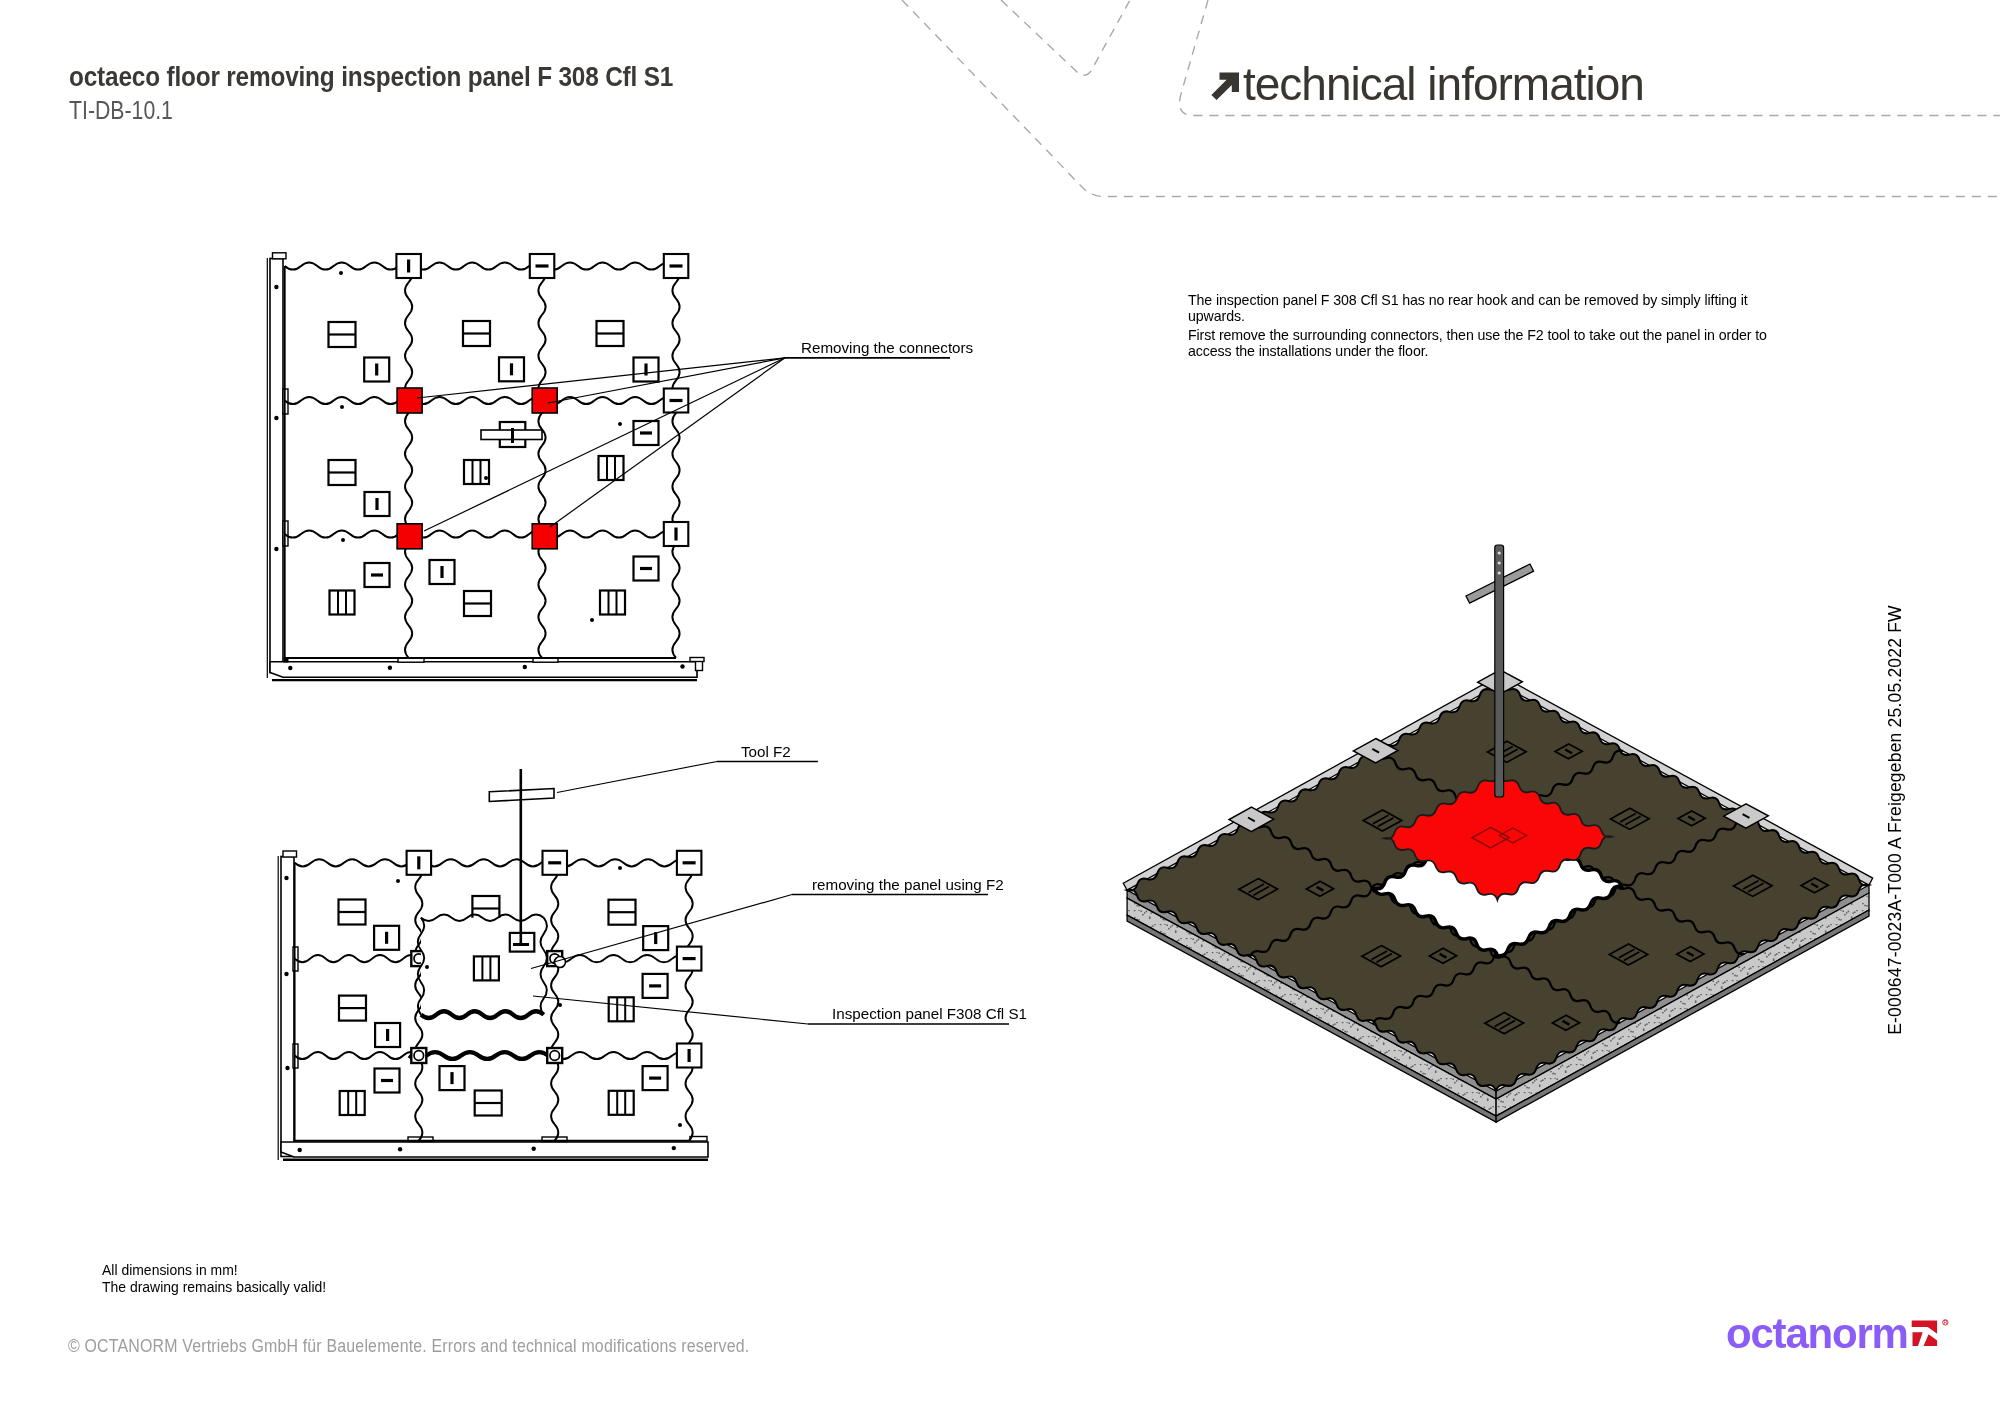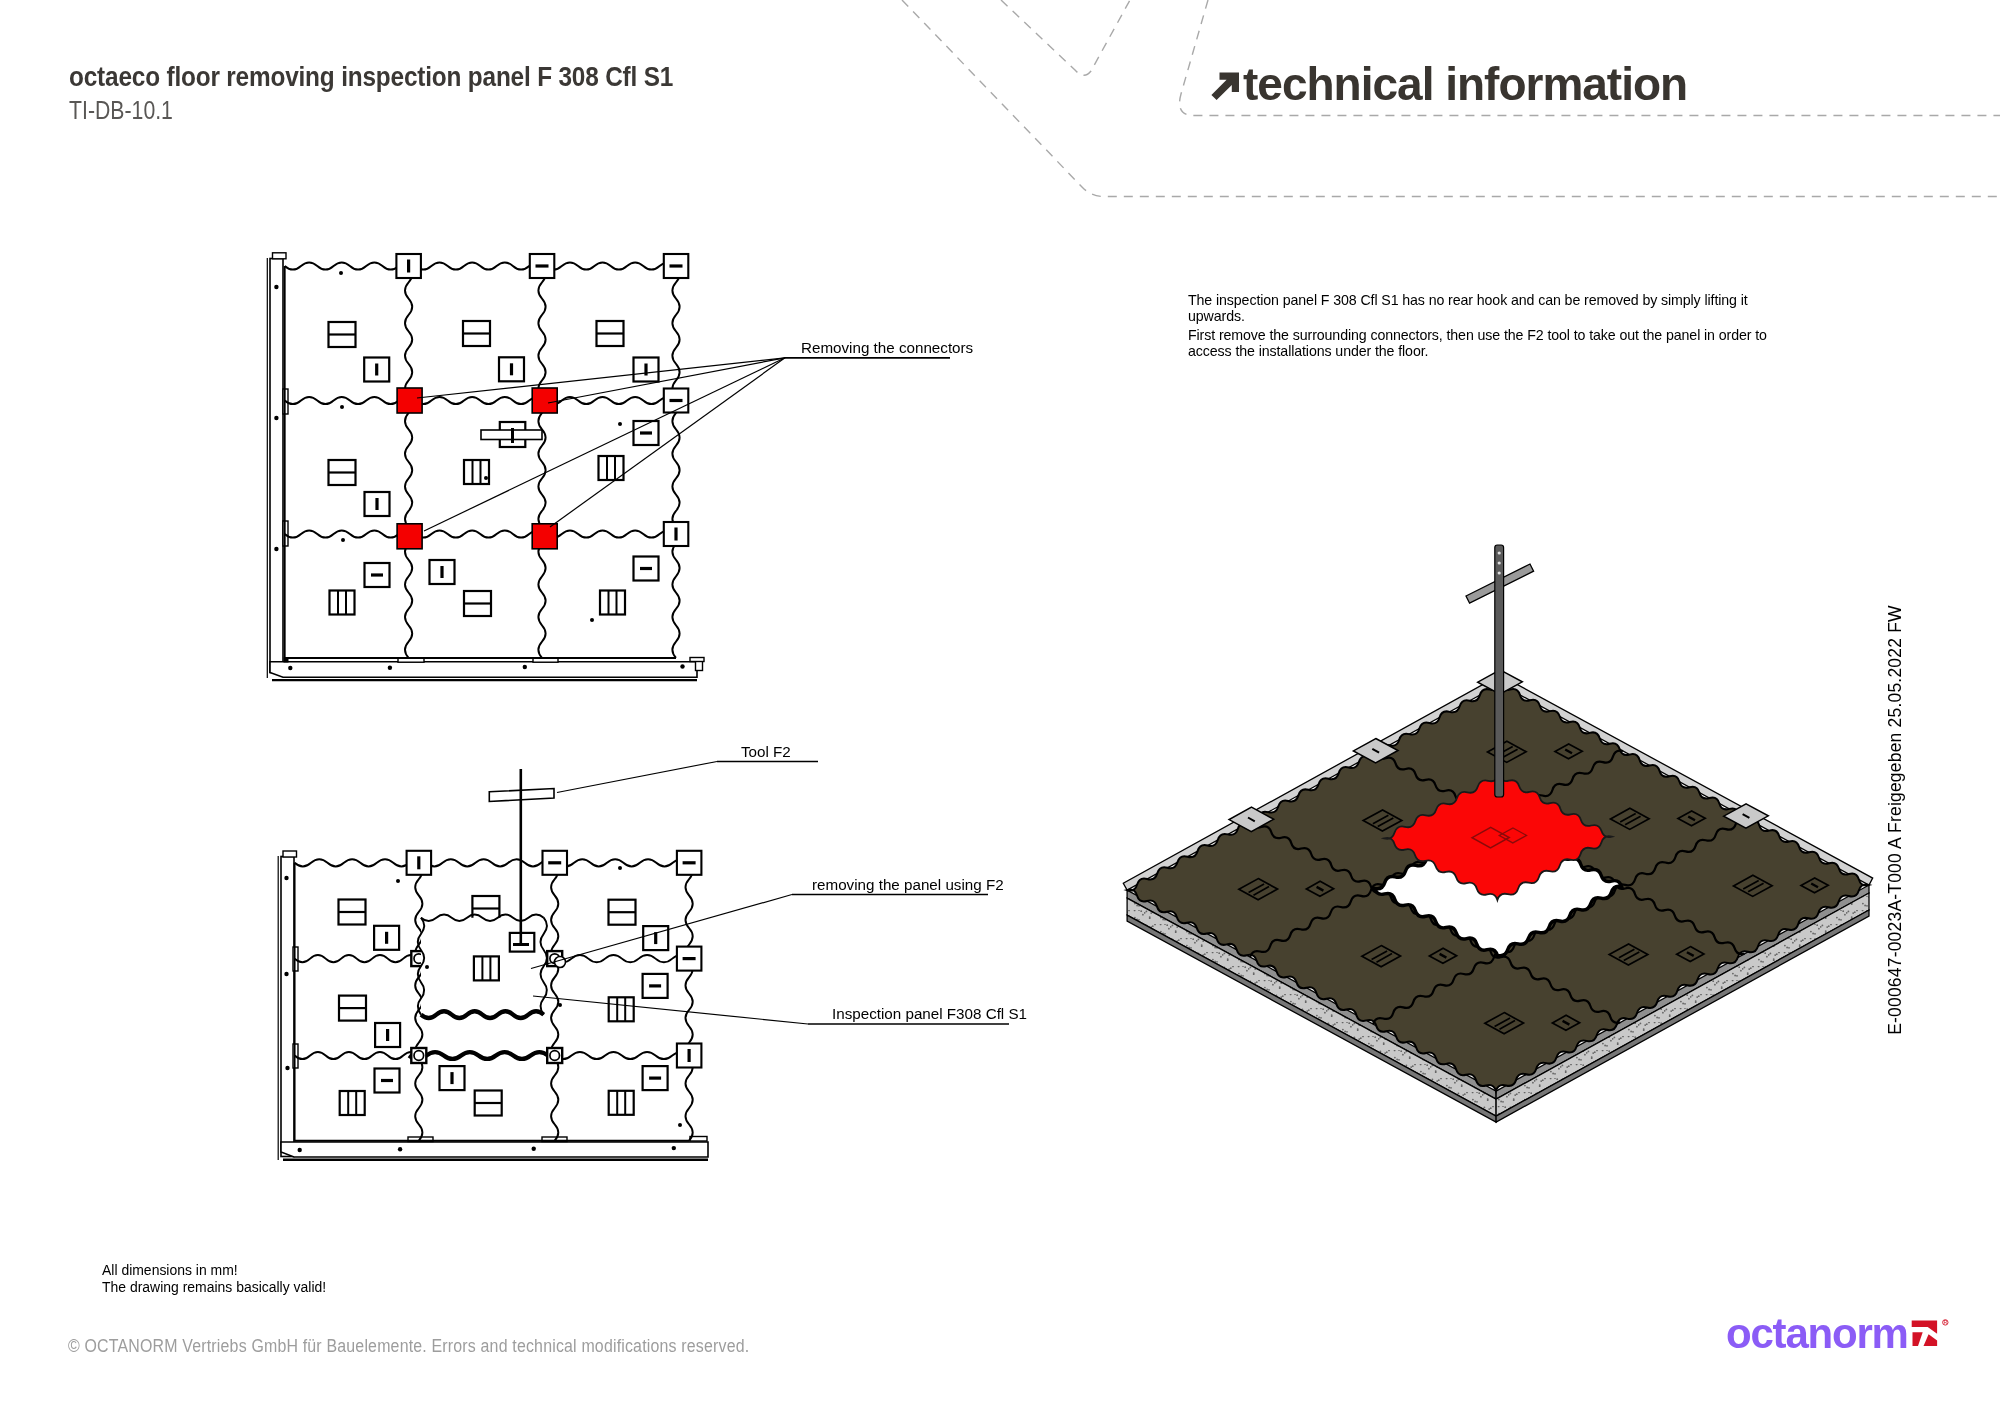--- a/index.html
+++ b/index.html
@@ -14,21 +14,21 @@
 <div class="abs" style="left:69px; top:61px; font-size:28px; font-weight:bold; color:#3b3835; letter-spacing:-0.2px; transform:scaleX(0.87); transform-origin:left top; white-space:nowrap;">octaeco floor removing inspection panel F 308 Cfl S1</div>
 
 <div class="abs" style="left:69px; top:96px; font-size:25px; color:#595755; transform:scaleX(0.85); transform-origin:left top;">TI-DB-10.1</div>
 
 <svg class="abs" style="left:1209px; top:70px;" width="34" height="34" viewBox="0 0 34 34">
   <g fill="#393530">
         <polygon points="10.5,2.5 30,2.5 30,22 22.8,22 22.8,14.9 7.6,30.1 2.4,24.9 17.6,9.7 10.5,9.7"></polygon>
       </g>
 </svg>
 
-<div class="abs" style="left:1243px; top:56.5px; font-size:46px; font-weight:bold; color:#393530; letter-spacing:-1px; white-space:nowrap;">technical information</div>
+<div class="abs" style="left:1243px; top:56.5px; font-size:46px; font-weight:normal; color:#393530; letter-spacing:-1px; white-space:nowrap;">technical information</div>
 
 <div class="abs" style="left:1188px; top:292px; font-size:14.2px; line-height:16.1px; letter-spacing:-0.1px; color:#000; white-space:nowrap;">The inspection panel F 308 Cfl S1 has no rear hook and can be removed by simply lifting it<br>upwards.<br><span style="display:inline-block; margin-top:3px;">First remove the surrounding connectors, then use the F2 tool to take out the panel in order to</span><br>access the installations under the floor.</div>
 
 <div class="abs" style="left:102px; top:1262px; font-size:14.7px; line-height:16.9px; color:#000; transform:scaleX(0.95); transform-origin:left top;">All dimensions in mm!<br>The drawing remains basically valid!</div>
 
 <div class="abs" style="left:68px; top:1336px; font-size:17.5px; color:#9d9d9d; letter-spacing:0.2px; transform:scaleX(0.91); transform-origin:left top; white-space:nowrap;">© OCTANORM Vertriebs GmbH für Bauelemente. Errors and technical modifications reserved.</div>
 
 <div class="abs" style="left:1726px; top:1310px; font-size:42px; font-weight:bold; color:#8b5cf6; letter-spacing:-1.2px; white-space:nowrap;">octanorm</div>
 
 <svg class="abs" style="left:1908px; top:1316px;" width="50" height="36" viewBox="0 0 50 36">

